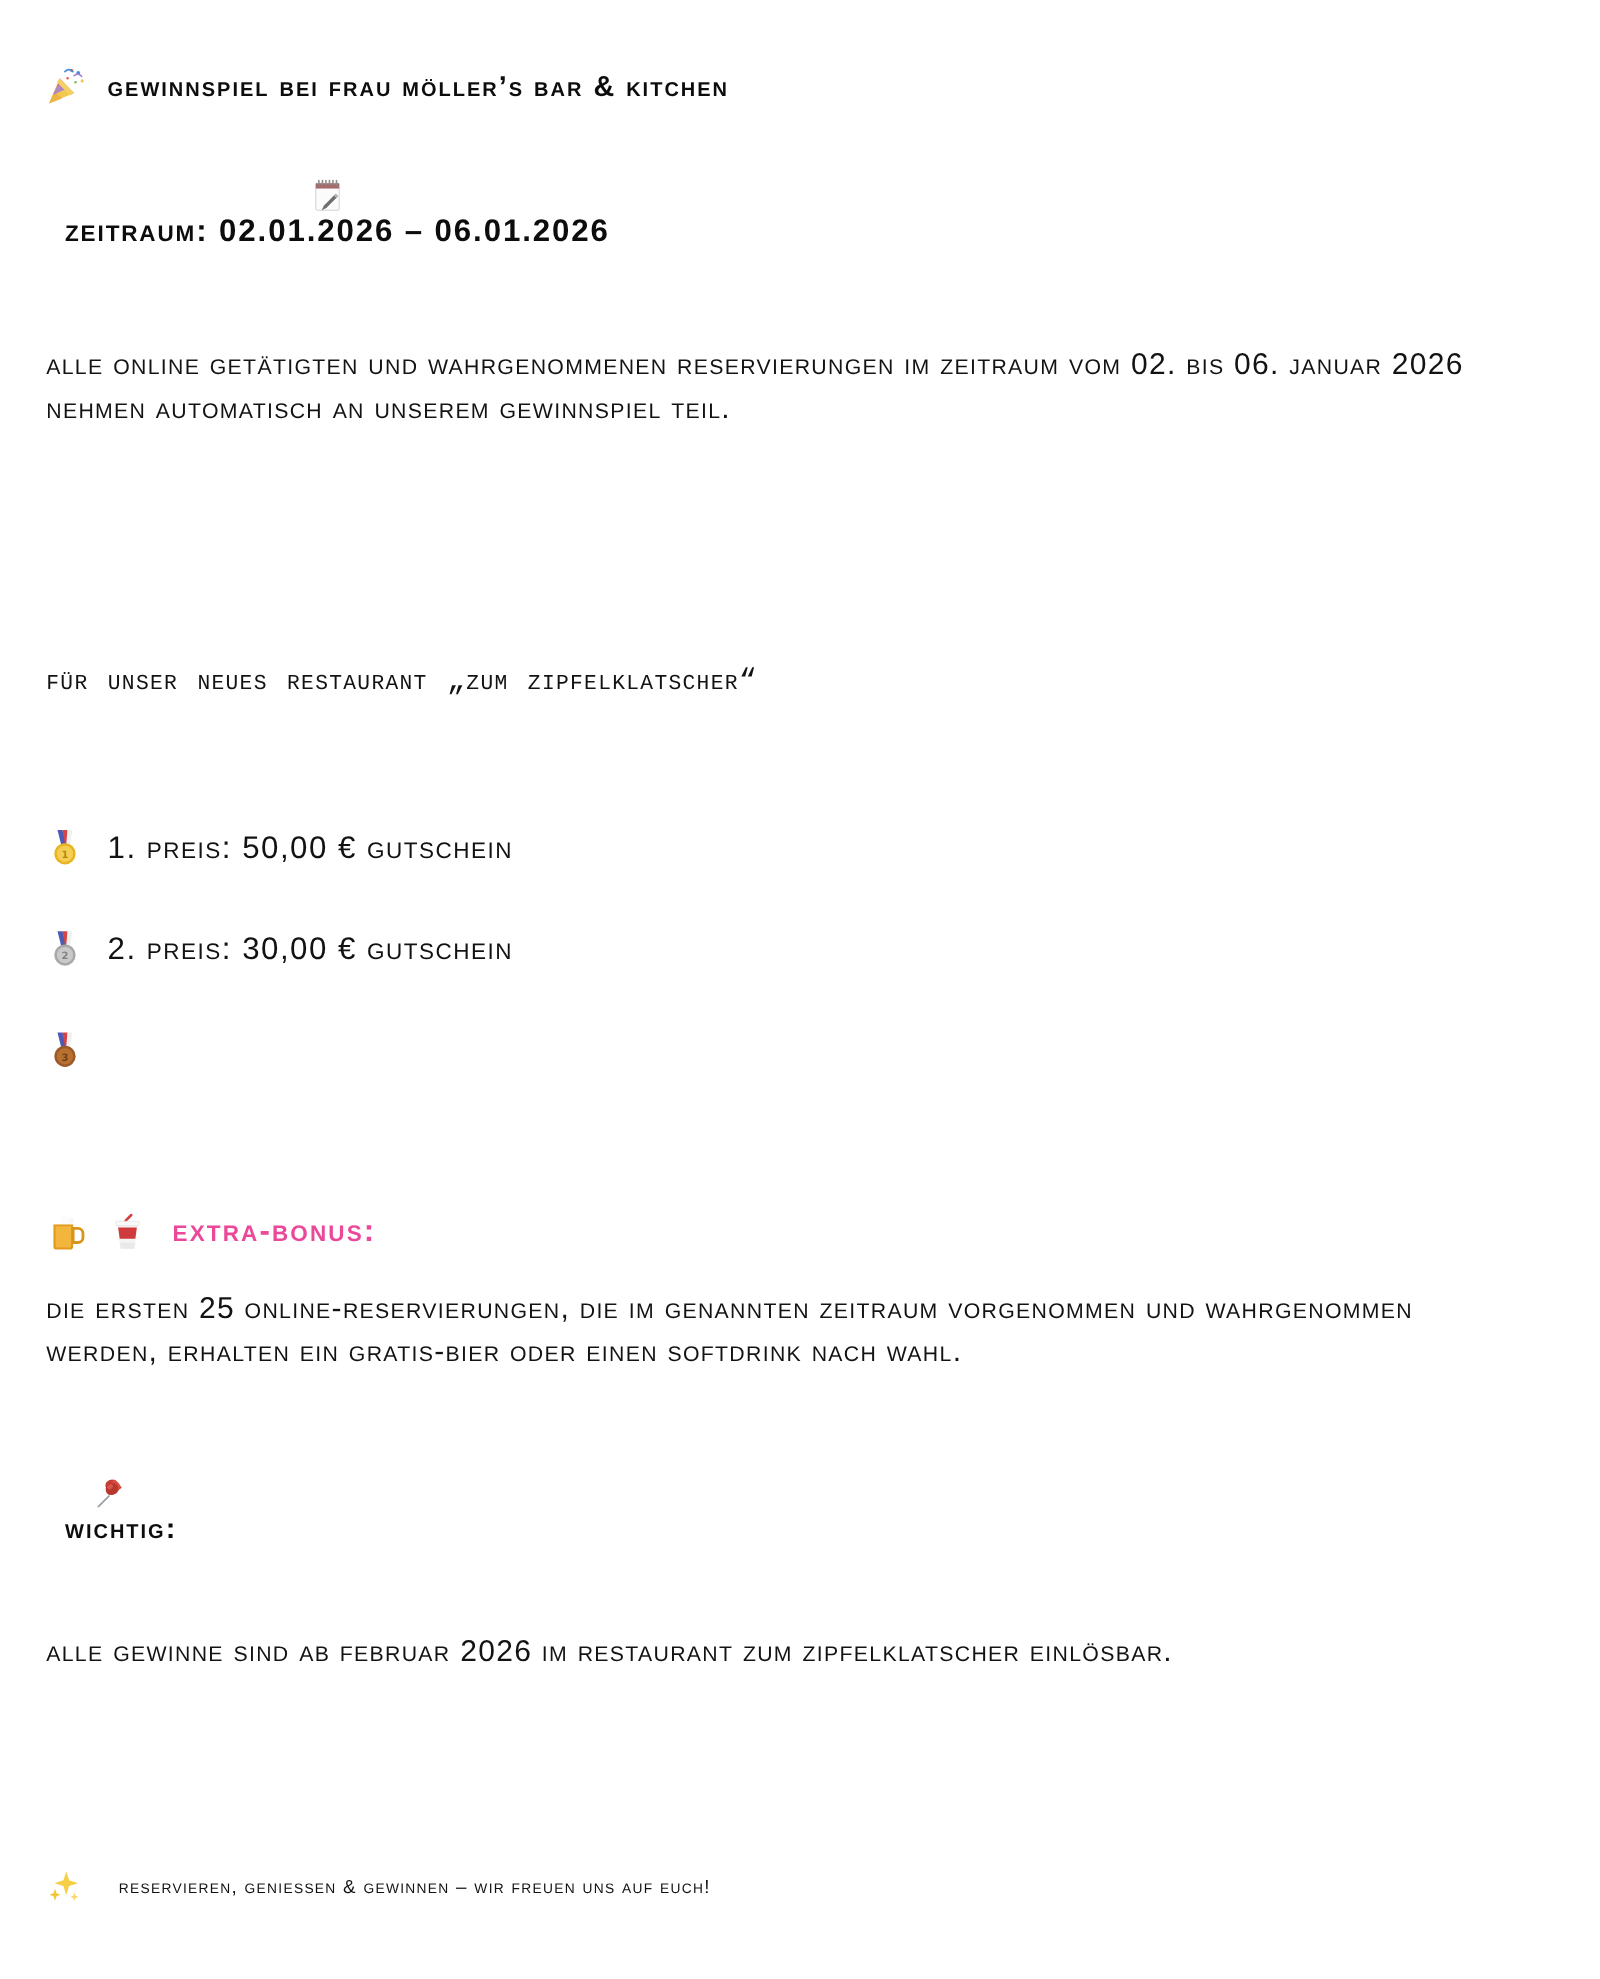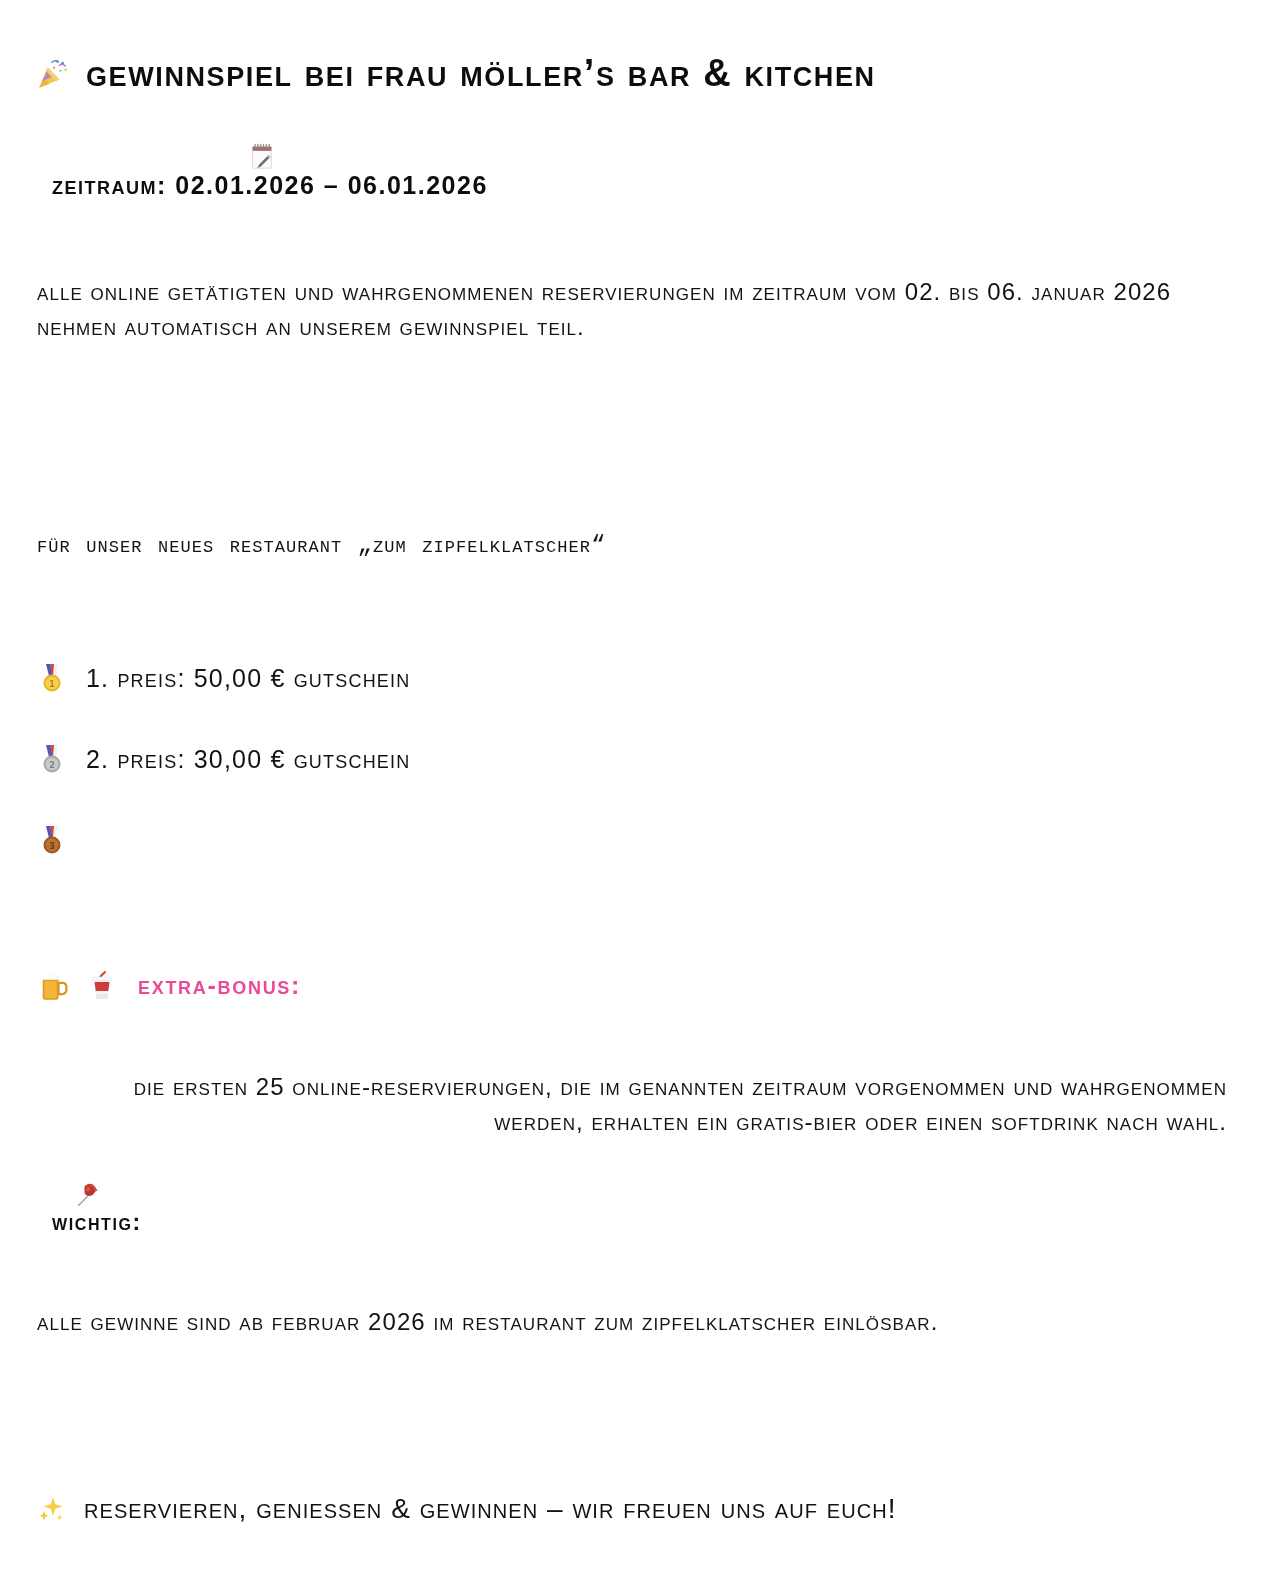--- a/index.html
+++ b/index.html
@@ -42,21 +42,21 @@
     left: 36px;
     display: flex;
     align-items: center;
     white-space: nowrap;
   }
 
   .h-main {
     top: 52px;
   }
   .h-main .txt {
-    font-size: 38px;
+    font-size: 23px;
     font-weight: 700;
     letter-spacing: 1.6px;
     font-variant: small-caps;
     text-transform: lowercase;
     margin-left: 16px;
     color: #0d0d0d;
   }
   .h-main .txt::first-letter { }
 
   .h-date {
@@ -122,21 +122,21 @@
     line-height: 35px;
     letter-spacing: 1.05px;
     font-variant: small-caps;
     text-transform: lowercase;
     font-weight: 400;
     color: #131313;
     margin: 1px;
   }
   .para-intro { top: 273px;  width: 1200px; }
   .para-sub   { top: 527px;  width: 1000px; font-size: 24px; font-family: Liberation Mono, monospace; }
-  .para-bonus { top: 1068px; width: 1190px; text-align: right; }
+  .para-bonus { top: 1028px; width: 1190px; }
   .para-note  { top: 1303px; width: 1170px; }
 
   
   .prize-list {
     position: absolute;
     left: 36px;
     top: 658px;
     margin: 0;
     padding: 0;
     list-style: none;
@@ -161,22 +161,22 @@
   
   .closing {
     position: absolute;
     left: 36px;
     top: 1493px;
     display: flex;
     align-items: center;
     white-space: nowrap;
   }
   .closing .txt {
-    margin-left: 16px;
-    font-size: 28px;
+    margin-left: 27px;
+    font-size: 15px;
     font-weight: 400;
     letter-spacing: 1.05px;
     font-variant: small-caps;
     text-transform: lowercase;
     color: #121212;
   }
 </style>
 </head>
 <body>
 

